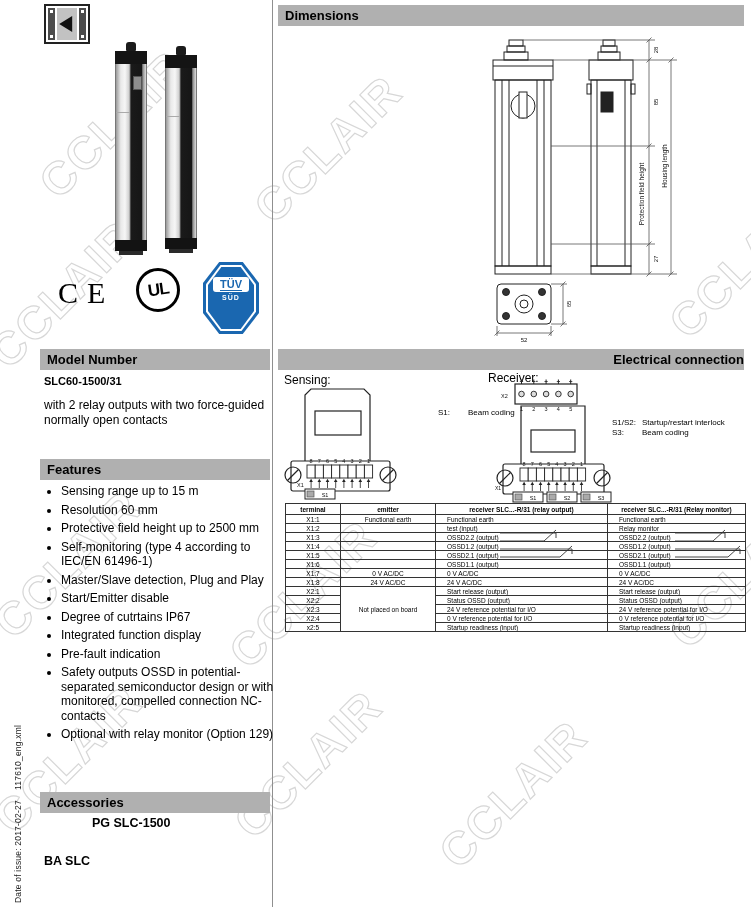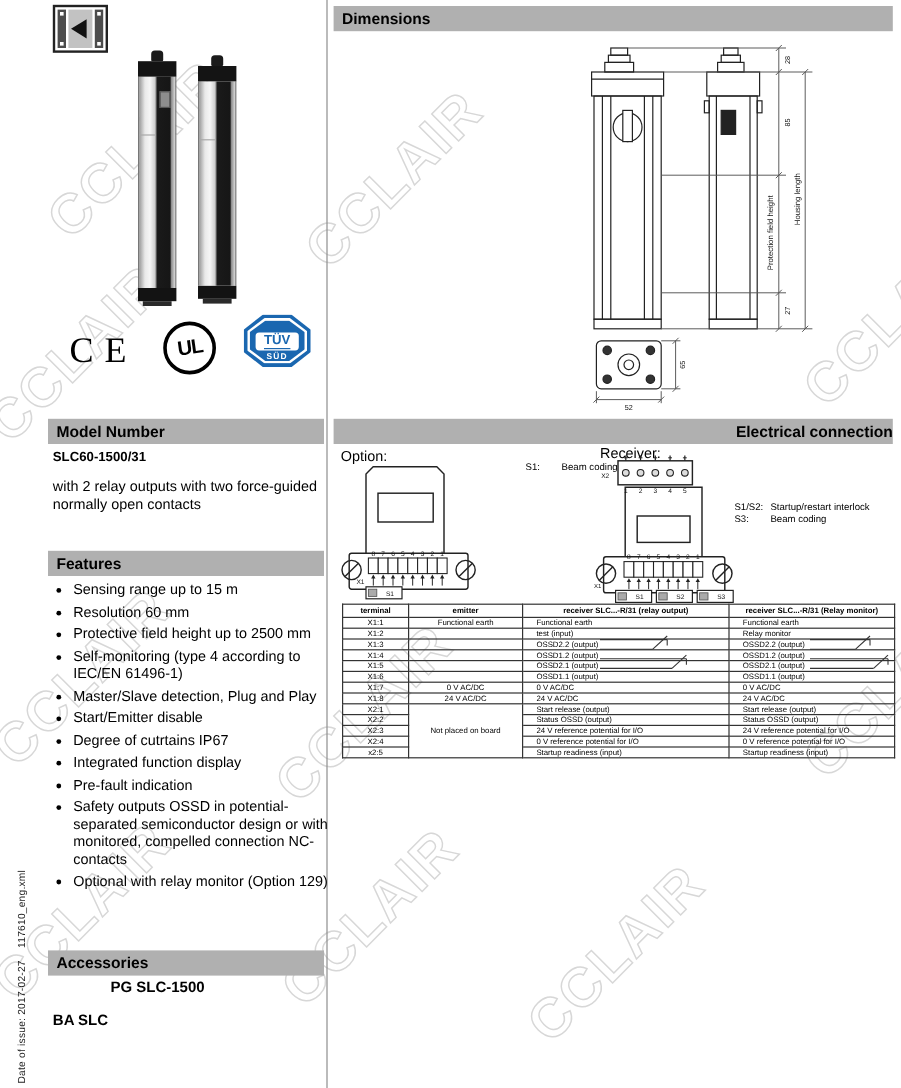--- a/index.html
+++ b/index.html
@@ -43,38 +43,38 @@
     background:linear-gradient(90deg,#9a9a9a 0%,#e9e9e9 16%,#f6f6f6 30%,#cecece 44%,#1a1a1a 50%,#161616 86%,#8a8a8a 89%,#dcdcdc 100%);}
   .tower .sep{position:absolute;left:0;width:46%;top:48px;height:1px;background:#aaa;}
   .tower .disp{position:absolute;left:56%;top:12px;width:7px;height:12px;background:#8d8d8d;border:1px solid #555;}
   .tower .base{height:11px;background:#131313;}
   .tower .foot{height:4px;width:72%;margin:0 auto;background:#2a2a2a;}
   
   .ce-mark{position:absolute;left:58px;top:276px;font-size:30px;letter-spacing:9px;font-weight:500;font-family:Liberation Serif, serif;}
   .ul-mark{position:absolute;left:136px;top:268px;width:44px;height:44px;border:3px solid #000;
     border-radius:50%;box-sizing:border-box;display:flex;align-items:center;justify-content:center;}
   .ul-mark span{font-weight:bold;font-size:17px;transform:rotate(-8deg);letter-spacing:-1px;}
-  .tuv{position:absolute;left:203px;top:262px;width:56px;height:44px;}
+  .tuv{position:absolute;left:203px;top:262px;width:56px;height:72px;}
   .oct{clip-path:polygon(29% 0,71% 0,100% 29%,100% 71%,71% 100%,29% 100%,0 71%,0 29%);}
   .tuv .o1{position:absolute;inset:0;background:#1a67b0;}
   .tuv .o2{position:absolute;inset:3px;background:#fff;}
   .tuv .o3{position:absolute;inset:5px;background:#1a67b0;}
   .tuv-box{position:absolute;left:50%;top:15px;transform:translateX(-50%);width:36px;height:15px;
     background:#fff;border-radius:3px;display:flex;align-items:center;justify-content:center;z-index:2;}
   .tuv-box span{color:#1a67b0;font-weight:bold;font-size:11px;border-bottom:1.5px solid #1a67b0;line-height:12px;}
   .tuv-sud{position:absolute;left:0;top:32px;width:100%;text-align:center;color:#fff;font-size:7px;
     font-weight:bold;z-index:2;letter-spacing:1px;}
   
   .model-number{position:absolute;left:44px;top:375px;font-size:11px;font-weight:bold;}
   .model-desc{position:absolute;left:44px;top:398px;width:222px;font-size:12px;line-height:15px;}
   .features-list{position:absolute;left:44px;top:484px;width:228px;margin:0;padding:0 0 0 17px;
     font-size:12px;line-height:14.5px;}
   .features-list li{margin-bottom:4px;}
   .accessories{position:absolute;left:44px;top:816px;width:226px;font-size:12px;line-height:14px;}
-  .acc-name{font-weight:bold;font-size:12.5px;margin-top:13px;}
+  .acc-name{font-weight:bold;font-size:12.5px;margin-top:24px;}
   .acc-name:first-child{margin-top:0;padding-left:48px;}
   .footer-note{position:absolute;left:13px;top:903px;transform:rotate(-90deg);transform-origin:0 0;
     font-size:8.5px;white-space:nowrap;color:#222;letter-spacing:.2px;}
   
   .diag-label{position:absolute;font-size:12px;}
   svg{overflow:visible;}
   svg text{font-family:"Liberation Sans",sans-serif;fill:#111;}
   .dim-num{font-size:6px;text-anchor:middle;}
   .dim-label{font-size:6.5px;text-anchor:middle;}
   .legend{position:absolute;font-size:8px;line-height:10px;}
@@ -246,22 +246,22 @@
     <text class="dim-num" transform="rotate(-90 203 66)" x="203" y="66">85</text>
     <text class="dim-label" transform="rotate(-90 189 158)" x="189" y="158">Protection field height</text>
     <text class="dim-label" transform="rotate(-90 212 130)" x="212" y="130">Housing length</text>
     <text class="dim-num" transform="rotate(-90 203 223)" x="203" y="223">27</text>
     <text class="dim-num" transform="rotate(-90 116 268)" x="116" y="268">65</text>
     <text class="dim-num" x="69" y="306">52</text>
   </svg>
 
   <div class="section-bar bar-right" style="top:349px;text-align:right;">Electrical connection</div>
 
-  <div class="diag-label" style="left:284px;top:373px;">Option:</div>
-  <div class="diag-label" style="left:500px;top:371px;text-align:right;">Receiver:</div>
+  <div class="diag-label" style="left:284px;top:373px;">Sensing:</div>
+  <div class="diag-label" style="left:488px;top:371px;text-align:right;">Receiver:</div>
 
   <svg class="abs" style="left:283px;top:385px;" width="115" height="115" viewBox="0 0 115 115">
     <g fill="none" stroke="#222" stroke-width="1.2">
       <path d="M22,76 V10 L28,4 H81 L87,10 V76"></path>
       <rect x="32" y="26" width="46" height="24"></rect>
       <rect x="8" y="76" width="99" height="30" rx="2"></rect>
       <circle cx="10" cy="90" r="8"></circle>
         <line x1="4.5" y1="95.5" x2="15.5" y2="84.5"></line>
       <circle cx="105" cy="90" r="8"></circle>
         <line x1="99.5" y1="95.5" x2="110.5" y2="84.5"></line>
@@ -300,21 +300,21 @@
         <line x1="85.49999999999999" y1="103" x2="85.49999999999999" y2="96.5" stroke="#222" stroke-width="0.8"></line>
         <path d="M83.69999999999999,97 L85.49999999999999,93.8 L87.29999999999998,97 Z" fill="#222"></path>
       </g>
     <text x="14" y="102" font-size="5.5">X1</text>
     <g id="em-switches">
         <rect x="22" y="104" width="30" height="10" fill="#fff" stroke="#222" stroke-width="1"></rect>
         <rect x="24" y="106" width="7" height="6" fill="#aaa" stroke="#555" stroke-width="0.7"></rect>
         <text x="42" y="111.5" font-size="5.5" text-anchor="middle">S1</text>
       </g>
   </svg>
-  <div class="legend" style="left:438px;top:385px;">
+  <div class="legend" style="left:438px;top:408px;">
     <div><span class="k">S1:</span><span>Beam coding</span></div>
   </div>
 
   <svg class="abs" style="left:493px;top:378px;" width="125" height="125" viewBox="0 0 125 125">
     <g fill="none" stroke="#222" stroke-width="1.2">
       <rect x="22" y="6" width="62" height="20"></rect>
       <path d="M28,86 V28 H92 V86"></path>
       <rect x="38" y="52" width="44" height="22"></rect>
       <rect x="10" y="86" width="101" height="30" rx="2"></rect>
       <circle cx="12" cy="100" r="8"></circle>

